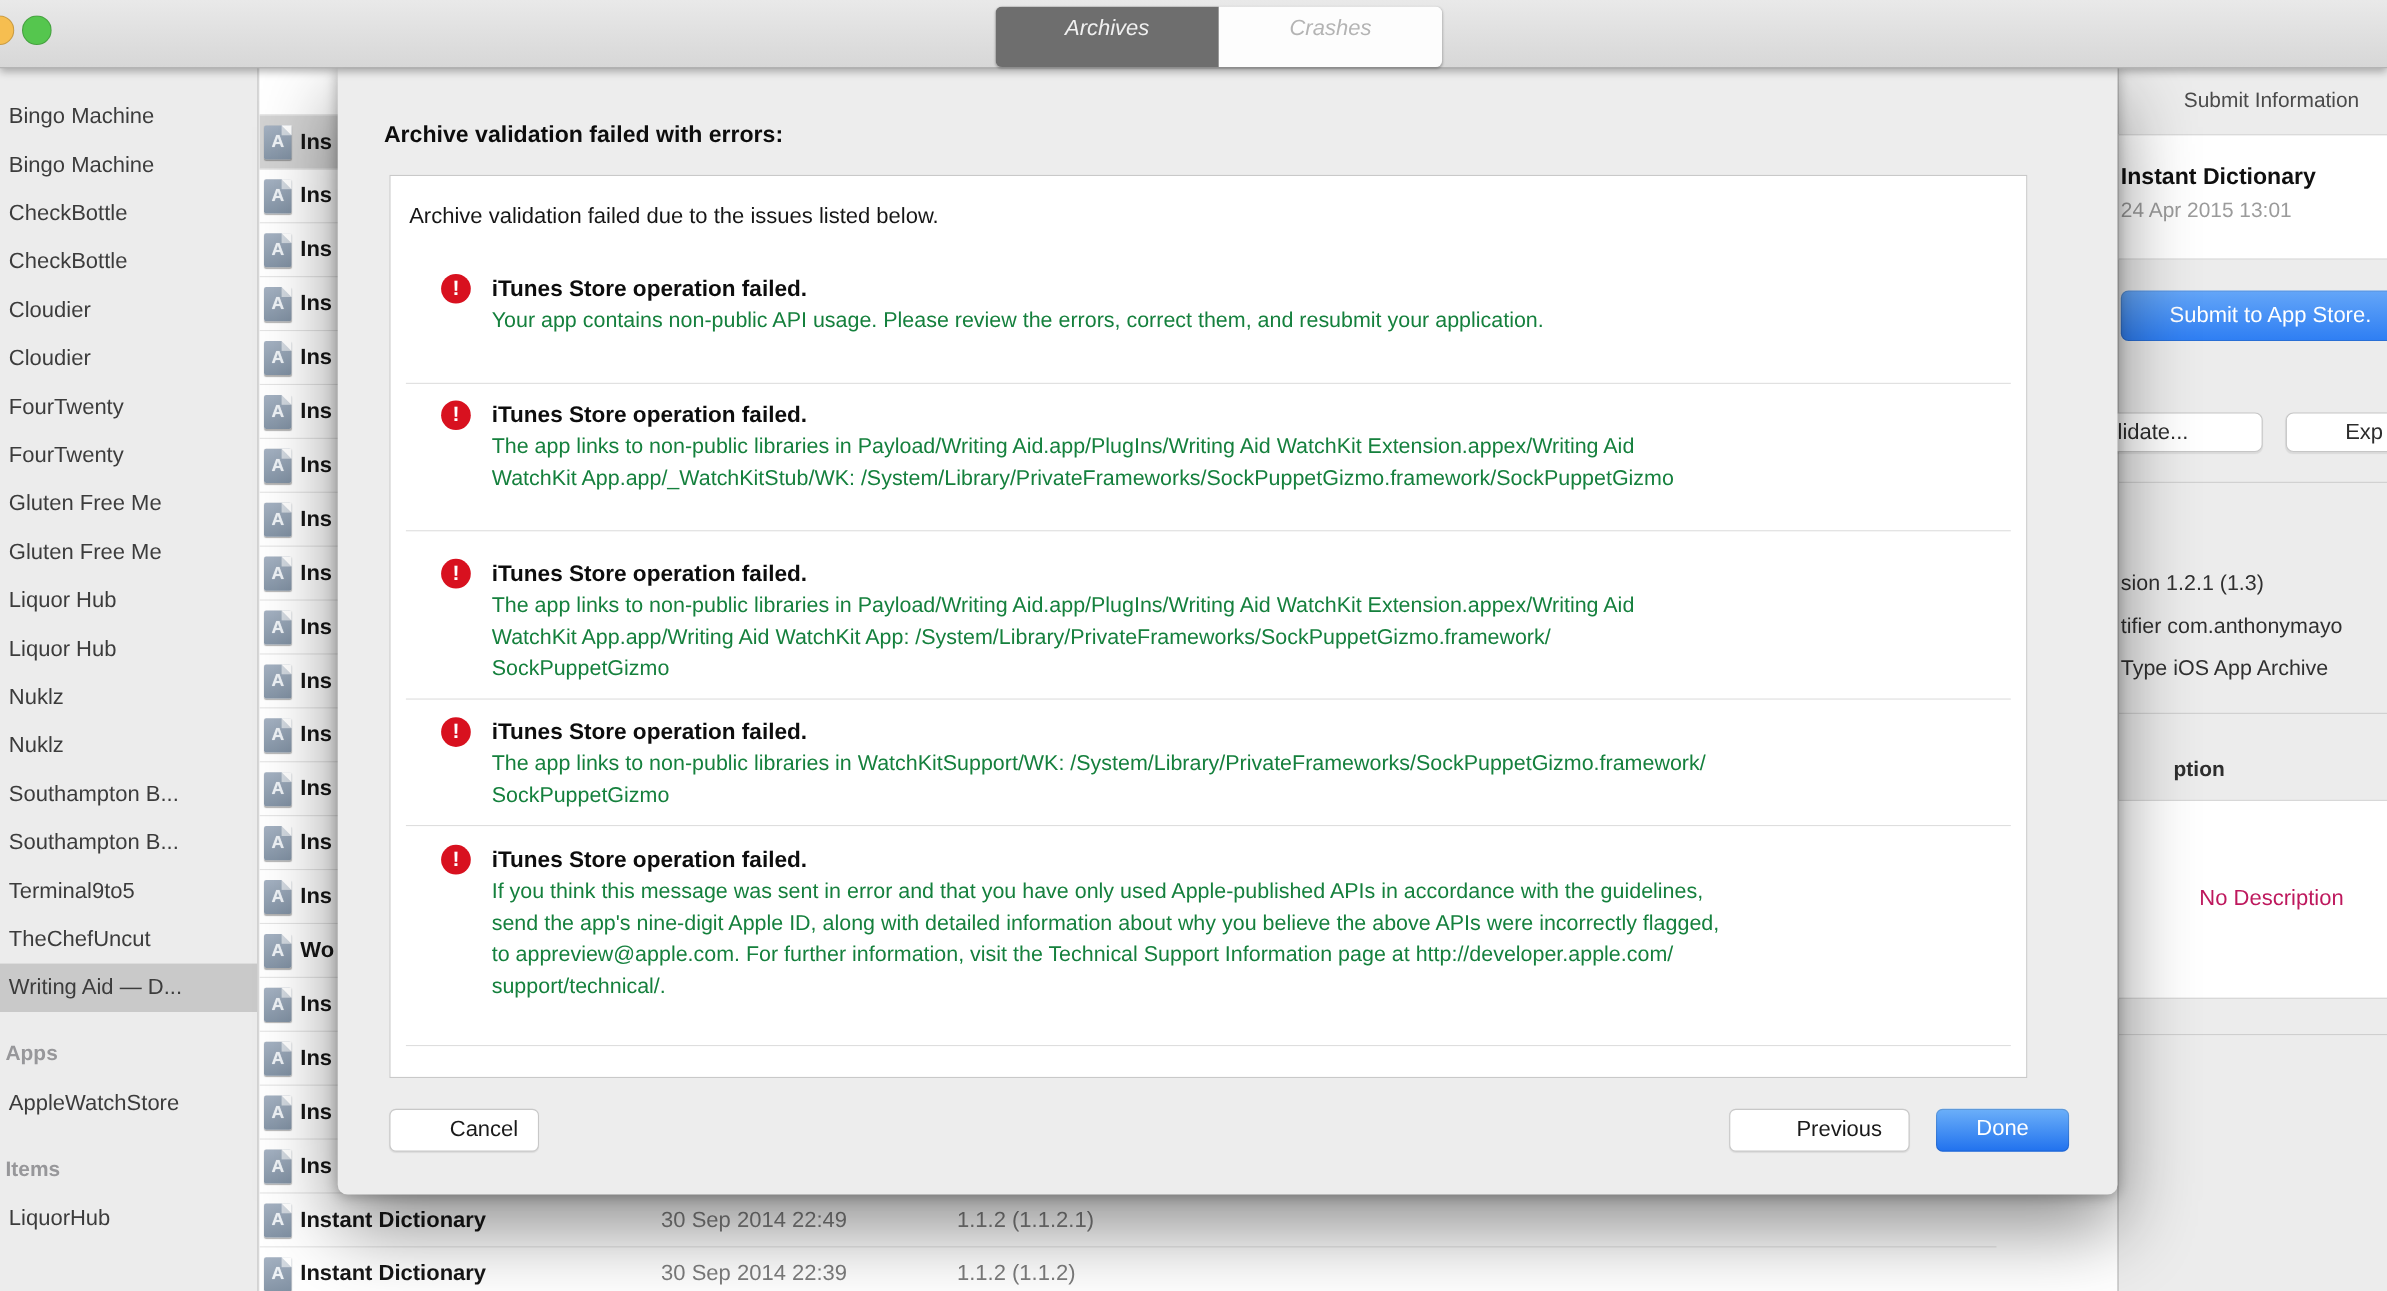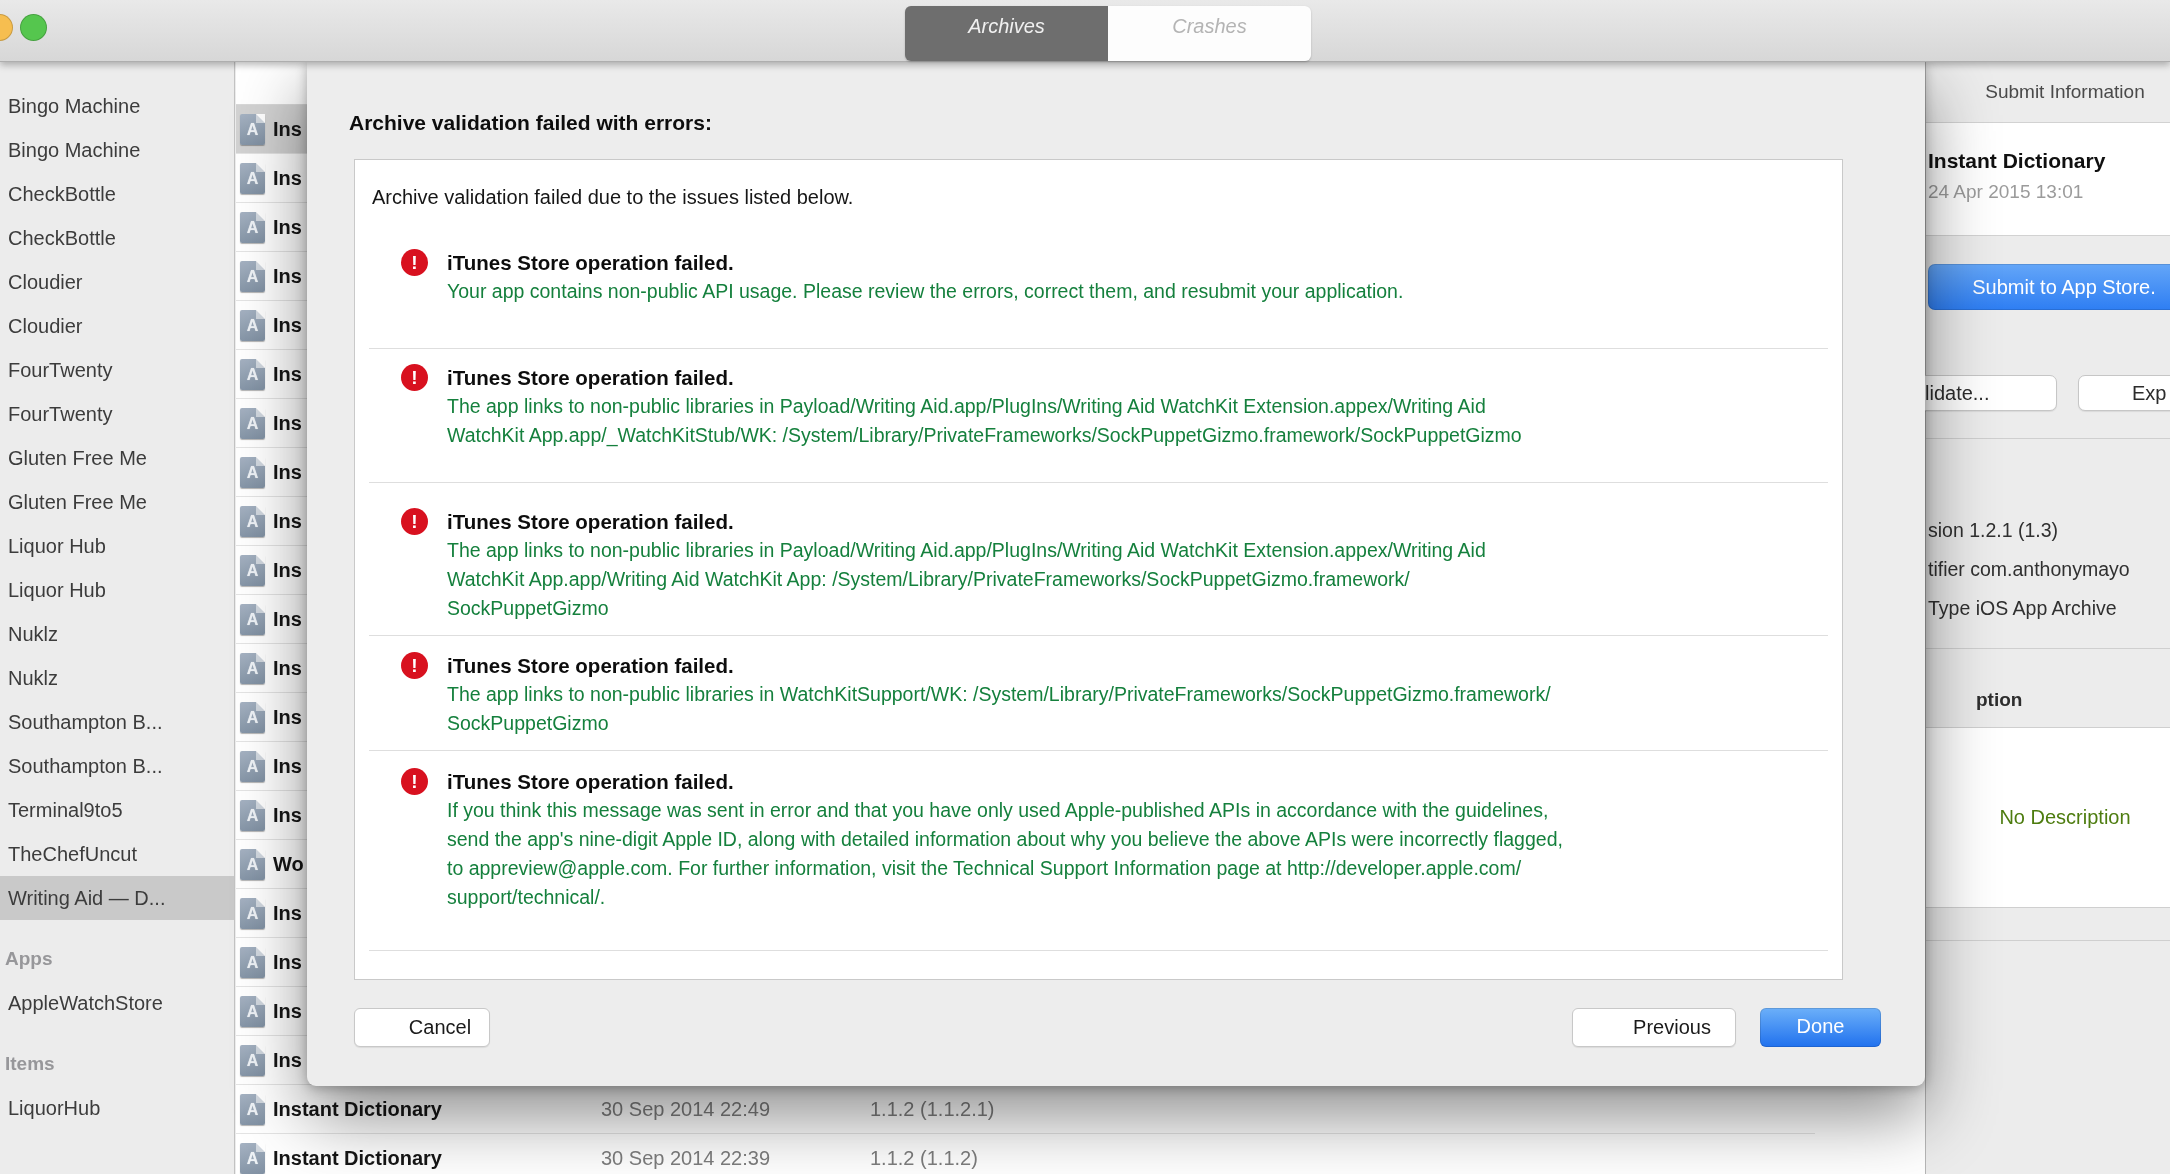--- a/index.html
+++ b/index.html
@@ -78,21 +78,21 @@
     box-shadow:0 1px 1px rgba(0,0,0,.08); cursor:default; white-space:nowrap; }
   .insp-sep { position:absolute; left:0; right:0; height:1px; background:#cfcfcf; }
   .insp-details { position:absolute; top:455px; left:2px; }
   .insp-detail-line { font-size:19.5px; color:#303030; line-height:26px;
     margin-bottom:13px; white-space:nowrap; }
   .insp-desc-header { position:absolute; top:625px; left:2px; font-size:19px;
     font-weight:bold; color:#2e2e2e; line-height:26px;margin-left:48px; }
   .insp-desc-box { position:absolute; top:665px; left:0; right:0; height:181px;
     background:#fff; border-top:1px solid #cfcfcf; border-bottom:1px solid #cfcfcf;
     display:flex; align-items:center; justify-content:center; padding-left:34px; }
-  .insp-desc-empty { font-size:20px; color:#4d7c0f; white-space:nowrap; }
+  .insp-desc-empty { font-size:20px; color:#be185d; white-space:nowrap; }
 
   
   .dialog { position:absolute; left:307px; top:62px; width:1618px; height:1024px;
     background:#ededed; border-radius:0 0 9px 9px; z-index:30;
     box-shadow:0 30px 70px rgba(0,0,0,.45), 0 2px 12px rgba(0,0,0,.28); }
   .dialog-title { position:absolute; left:42px; top:46px; line-height:29px;
     font-size:21px; font-weight:bold; color:#0d0d0d; }
   .val-box { position:absolute; left:47px; top:97px; width:1489px; height:821px;
     background:#fff; border:1px solid #c9c9c9; overflow:hidden; }
   .val-intro { position:absolute; left:17px; top:24px; font-size:20px;

